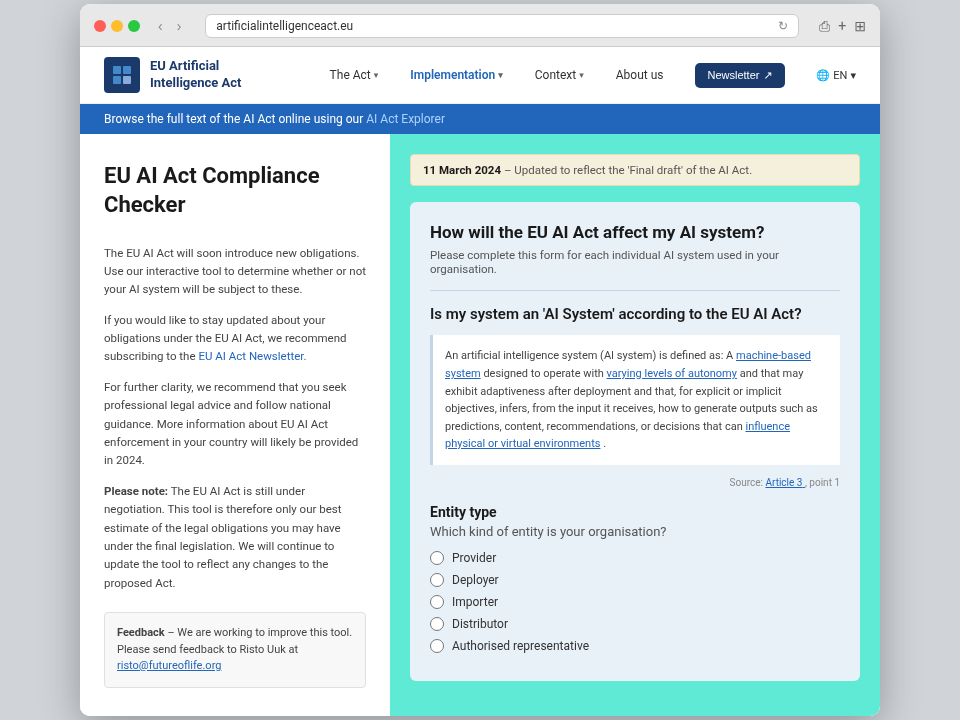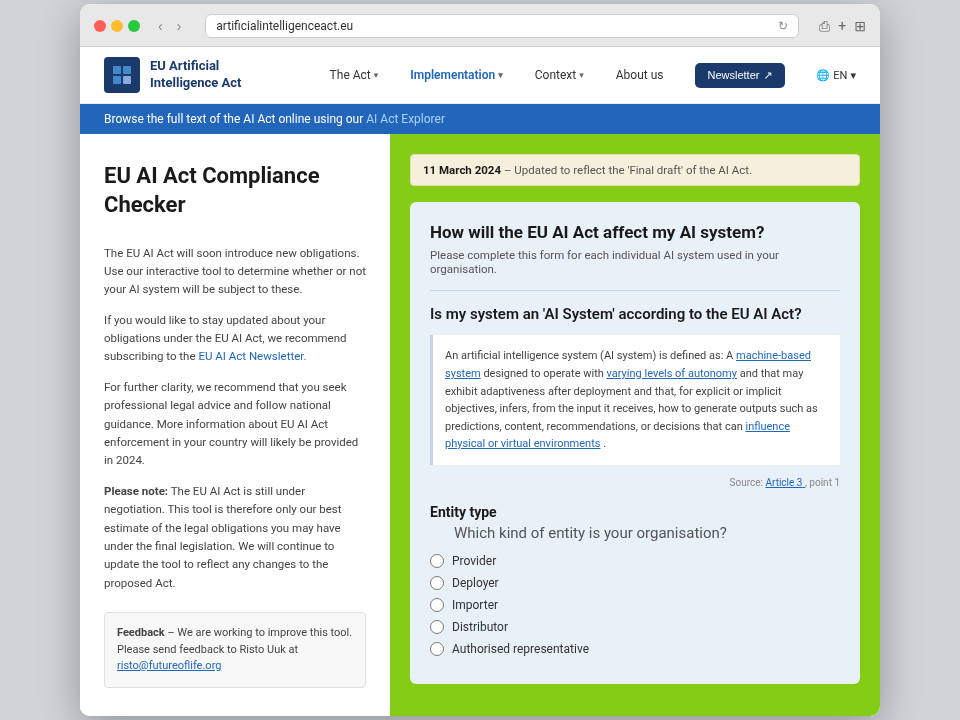--- a/index.html
+++ b/index.html
@@ -199,21 +199,21 @@
       margin-top: 20px;
       line-height: 1.5;
     }
     .feedback-box a {
       color: #2266bb;
     }
     
     .right-panel {
       flex: 1;
       padding: 20px 20px;
-      background: #84cc16;
+      background: #5eead4;
       overflow-y: auto;
     }
     .date-banner {
       background: #f5f0dc;
       border: 1px solid #e8ddb0;
       border-radius: 4px;
       padding: 8px 12px;
       font-size: 11.5px;
       color: #555;
       margin-bottom: 16px;
@@ -267,24 +267,23 @@
     .source-line a {
       color: #2266bb;
     }
     .entity-section-title {
       font-size: 14px;
       font-weight: 700;
       color: #1a1a1a;
       margin-bottom: 4px;
     }
     .entity-question {
-      font-size: 15px;
+      font-size: 13px;
       color: #555;
       margin-bottom: 12px;
-      margin-left: 24px;
     }
     .radio-option {
       display: flex;
       align-items: center;
       gap: 8px;
       margin-bottom: 8px;
       font-size: 12px;
       color: #333;
     }
     .radio-option input[type="radio"] {

